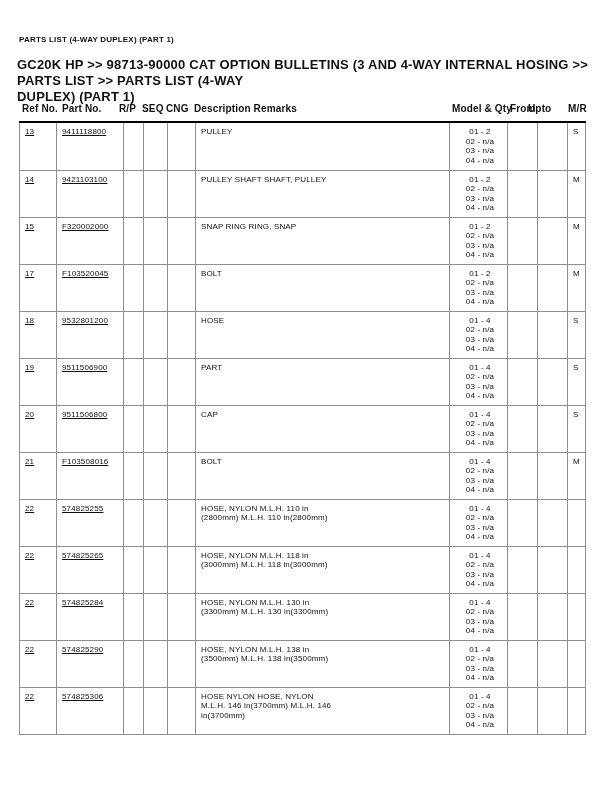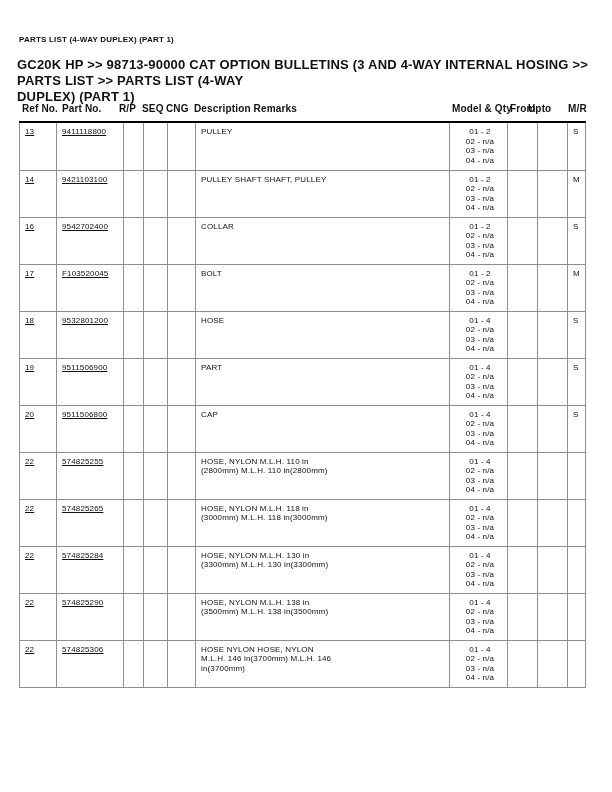--- a/index.html
+++ b/index.html
@@ -124,33 +124,33 @@
     <td class="c-desc">PULLEY SHAFT SHAFT, PULLEY</td>
     <td class="c-model">01 - 2
 02 - n/a
 03 - n/a
 04 - n/a</td>
     <td class="c-from"></td>
     <td class="c-upto"></td>
     <td class="c-mr">M</td>
   </tr>
           <tr>
-    <td class="c-ref">16</td>
-    <td class="c-part">9542702400</td>
-    <td class="c-rp"></td>
-    <td class="c-seq"></td>
-    <td class="c-cng"></td>
-    <td class="c-desc">COLLAR</td>
+    <td class="c-ref">15</td>
+    <td class="c-part">F320002000</td>
+    <td class="c-rp"></td>
+    <td class="c-seq"></td>
+    <td class="c-cng"></td>
+    <td class="c-desc">SNAP RING RING, SNAP</td>
     <td class="c-model">01 - 2
 02 - n/a
 03 - n/a
 04 - n/a</td>
     <td class="c-from"></td>
     <td class="c-upto"></td>
-    <td class="c-mr">S</td>
+    <td class="c-mr">M</td>
   </tr>
           <tr>
     <td class="c-ref">17</td>
     <td class="c-part">F103520045</td>
     <td class="c-rp"></td>
     <td class="c-seq"></td>
     <td class="c-cng"></td>
     <td class="c-desc">BOLT</td>
     <td class="c-model">01 - 2
 02 - n/a
@@ -197,20 +197,35 @@
     <td class="c-seq"></td>
     <td class="c-cng"></td>
     <td class="c-desc">CAP</td>
     <td class="c-model">01 - 4
 02 - n/a
 03 - n/a
 04 - n/a</td>
     <td class="c-from"></td>
     <td class="c-upto"></td>
     <td class="c-mr">S</td>
+  </tr>
+          <tr>
+    <td class="c-ref">21</td>
+    <td class="c-part">F103508016</td>
+    <td class="c-rp"></td>
+    <td class="c-seq"></td>
+    <td class="c-cng"></td>
+    <td class="c-desc">BOLT</td>
+    <td class="c-model">01 - 4
+02 - n/a
+03 - n/a
+04 - n/a</td>
+    <td class="c-from"></td>
+    <td class="c-upto"></td>
+    <td class="c-mr">M</td>
   </tr>
           <tr>
     <td class="c-ref">22</td>
     <td class="c-part">574825255</td>
     <td class="c-rp"></td>
     <td class="c-seq"></td>
     <td class="c-cng"></td>
     <td class="c-desc">HOSE, NYLON M.L.H. 110 in
 (2800mm) M.L.H. 110 in(2800mm)</td>
     <td class="c-model">01 - 4

